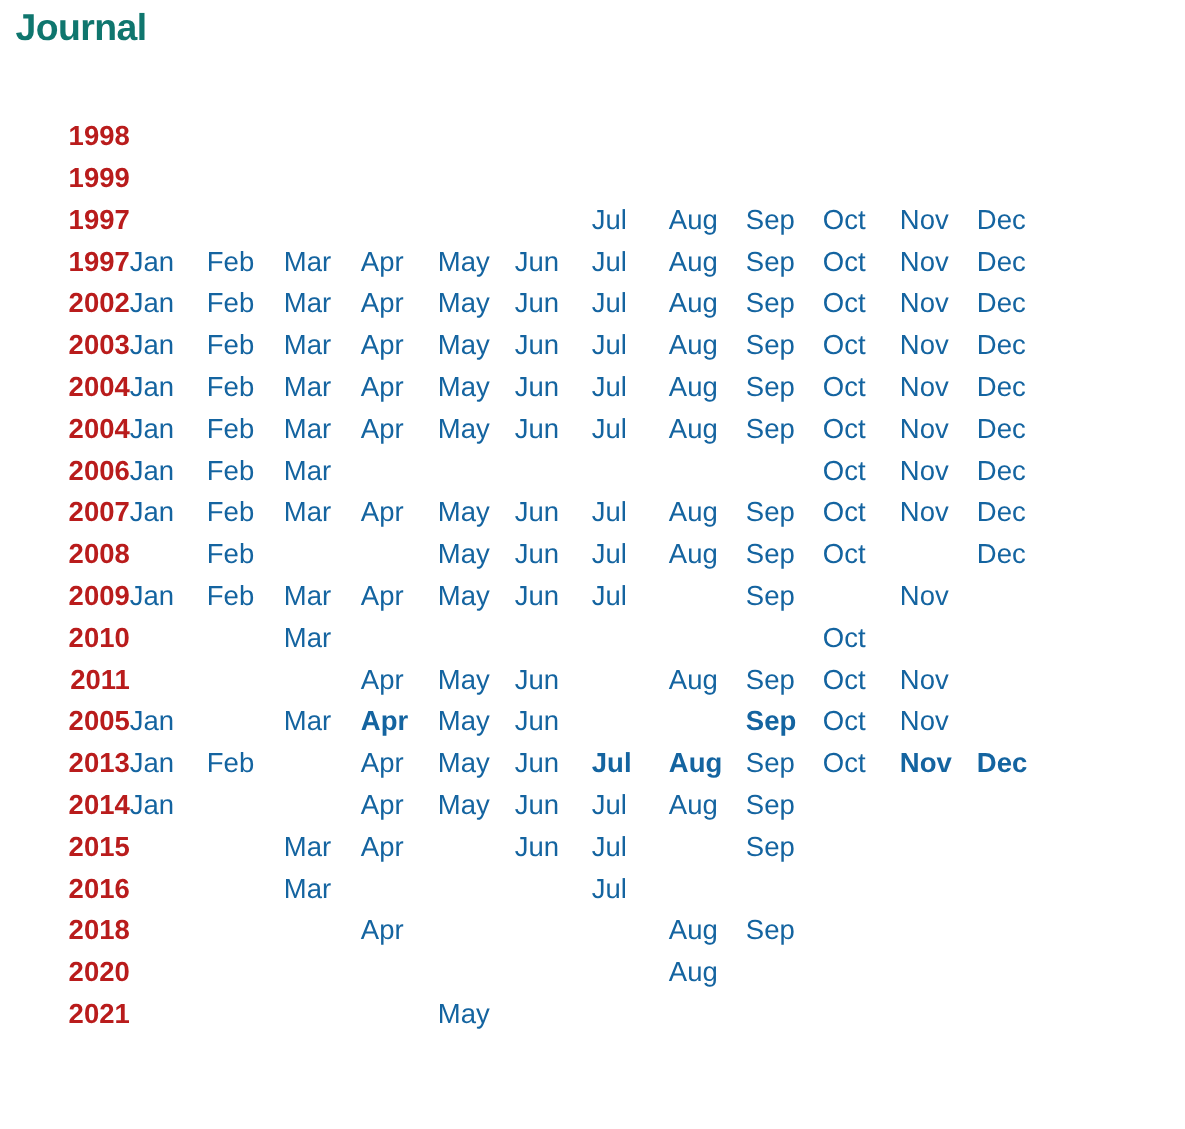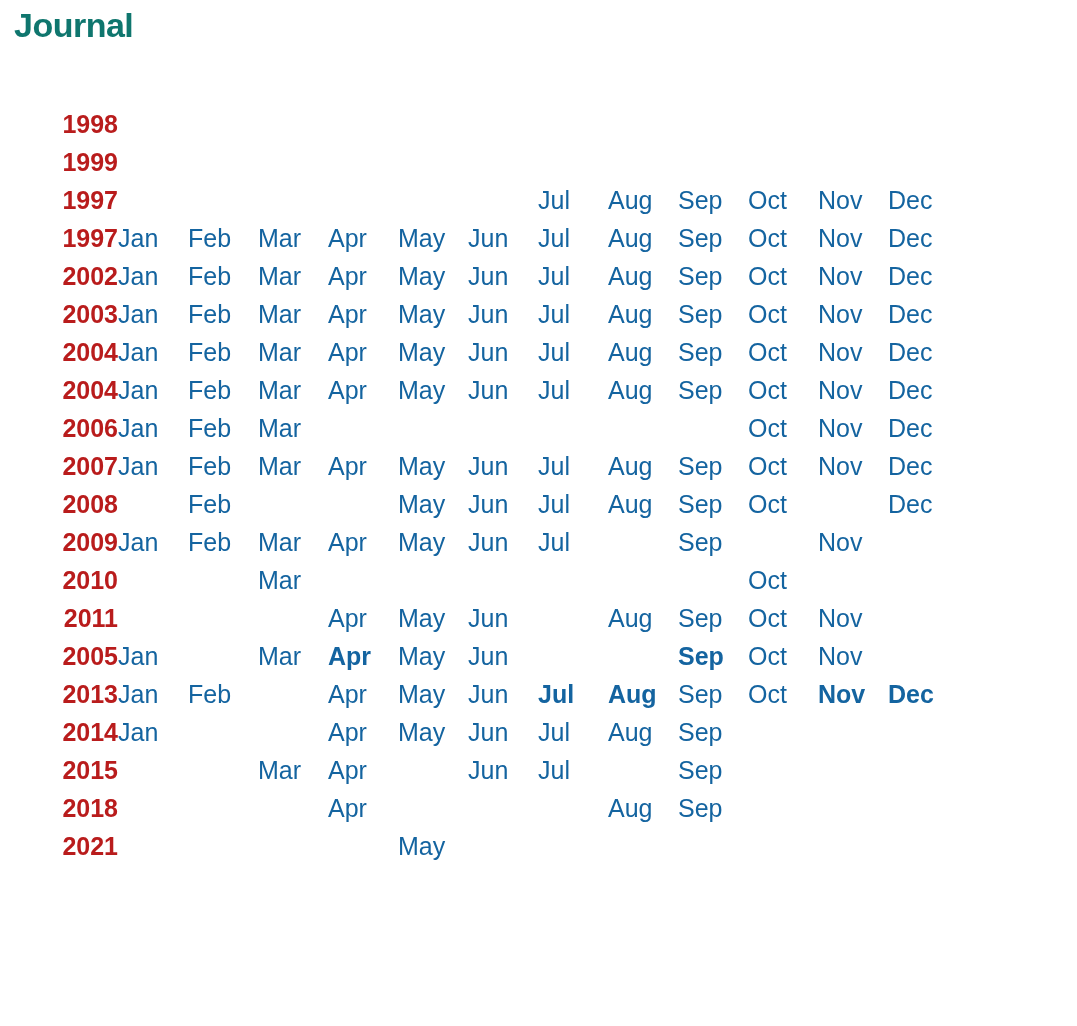--- a/index.html
+++ b/index.html
@@ -333,30 +333,60 @@
         <td class="month-cell empty">&nbsp;</td>
         <td class="month-cell"><span class="month-link">Jun</span></td>
         <td class="month-cell"><span class="month-link">Jul</span></td>
         <td class="month-cell empty">&nbsp;</td>
         <td class="month-cell"><span class="month-link">Sep</span></td>
         <td class="month-cell empty">&nbsp;</td>
         <td class="month-cell empty">&nbsp;</td>
         <td class="month-cell empty">&nbsp;</td>
       </tr>
       <tr>
+        <td class="year-cell">2016</td>
+        <td class="month-cell empty">&nbsp;</td>
+        <td class="month-cell empty">&nbsp;</td>
+        <td class="month-cell"><span class="month-link">Mar</span></td>
+        <td class="month-cell empty">&nbsp;</td>
+        <td class="month-cell empty">&nbsp;</td>
+        <td class="month-cell empty">&nbsp;</td>
+        <td class="month-cell"><span class="month-link">Jul</span></td>
+        <td class="month-cell empty">&nbsp;</td>
+        <td class="month-cell empty">&nbsp;</td>
+        <td class="month-cell empty">&nbsp;</td>
+        <td class="month-cell empty">&nbsp;</td>
+        <td class="month-cell empty">&nbsp;</td>
+      </tr>
+      <tr>
         <td class="year-cell">2018</td>
         <td class="month-cell empty">&nbsp;</td>
         <td class="month-cell empty">&nbsp;</td>
         <td class="month-cell empty">&nbsp;</td>
         <td class="month-cell"><span class="month-link">Apr</span></td>
         <td class="month-cell empty">&nbsp;</td>
         <td class="month-cell empty">&nbsp;</td>
         <td class="month-cell empty">&nbsp;</td>
         <td class="month-cell"><span class="month-link">Aug</span></td>
         <td class="month-cell"><span class="month-link">Sep</span></td>
+        <td class="month-cell empty">&nbsp;</td>
+        <td class="month-cell empty">&nbsp;</td>
+        <td class="month-cell empty">&nbsp;</td>
+      </tr>
+      <tr>
+        <td class="year-cell">2020</td>
+        <td class="month-cell empty">&nbsp;</td>
+        <td class="month-cell empty">&nbsp;</td>
+        <td class="month-cell empty">&nbsp;</td>
+        <td class="month-cell empty">&nbsp;</td>
+        <td class="month-cell empty">&nbsp;</td>
+        <td class="month-cell empty">&nbsp;</td>
+        <td class="month-cell empty">&nbsp;</td>
+        <td class="month-cell"><span class="month-link">Aug</span></td>
+        <td class="month-cell empty">&nbsp;</td>
         <td class="month-cell empty">&nbsp;</td>
         <td class="month-cell empty">&nbsp;</td>
         <td class="month-cell empty">&nbsp;</td>
       </tr>
       <tr>
         <td class="year-cell">2021</td>
         <td class="month-cell empty">&nbsp;</td>
         <td class="month-cell empty">&nbsp;</td>
         <td class="month-cell empty">&nbsp;</td>
         <td class="month-cell empty">&nbsp;</td>

